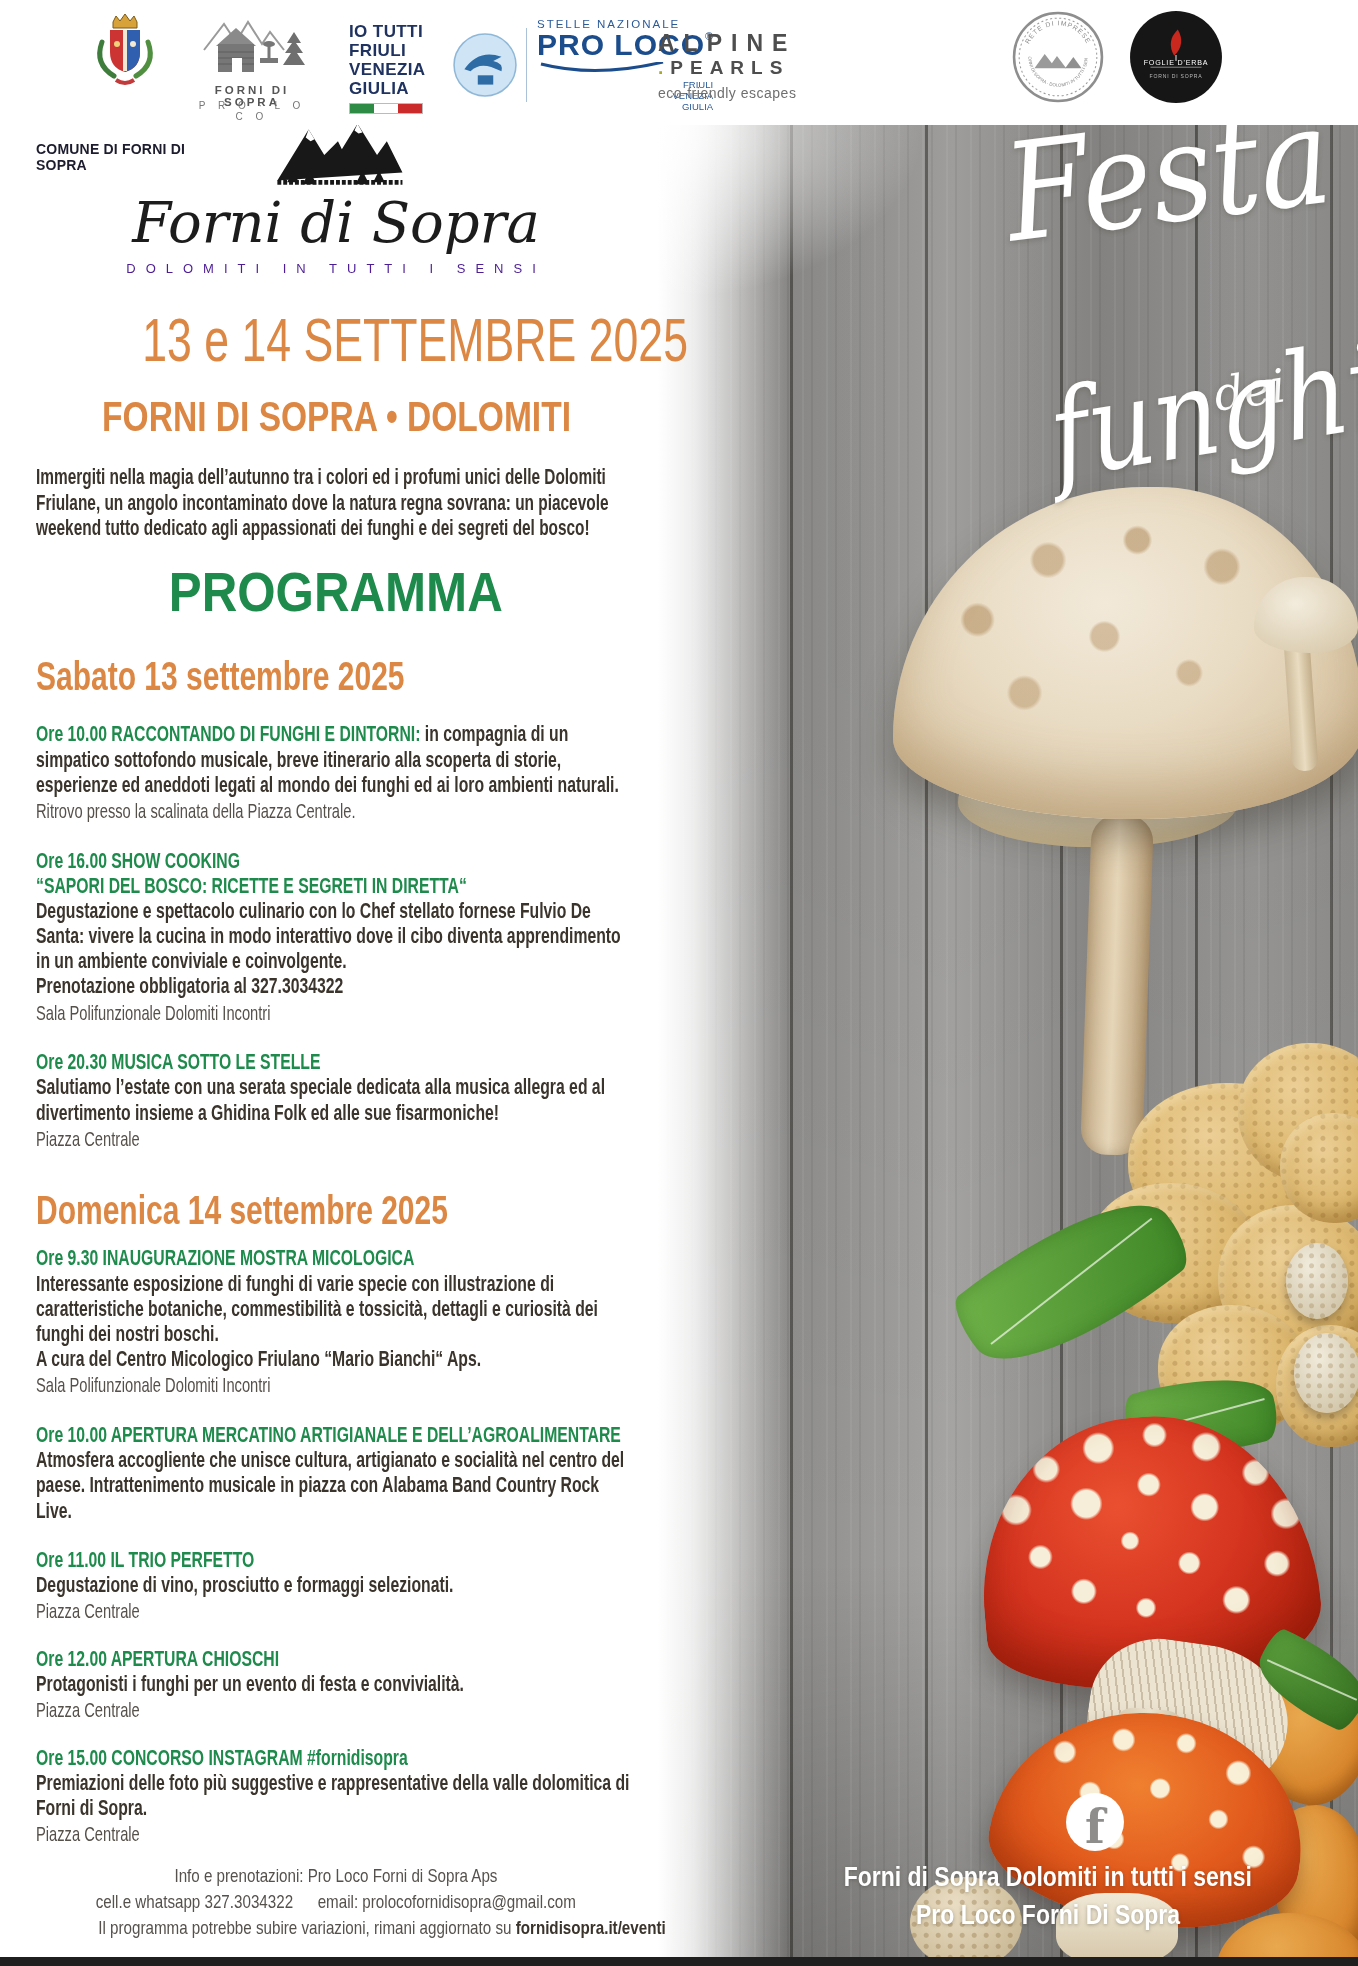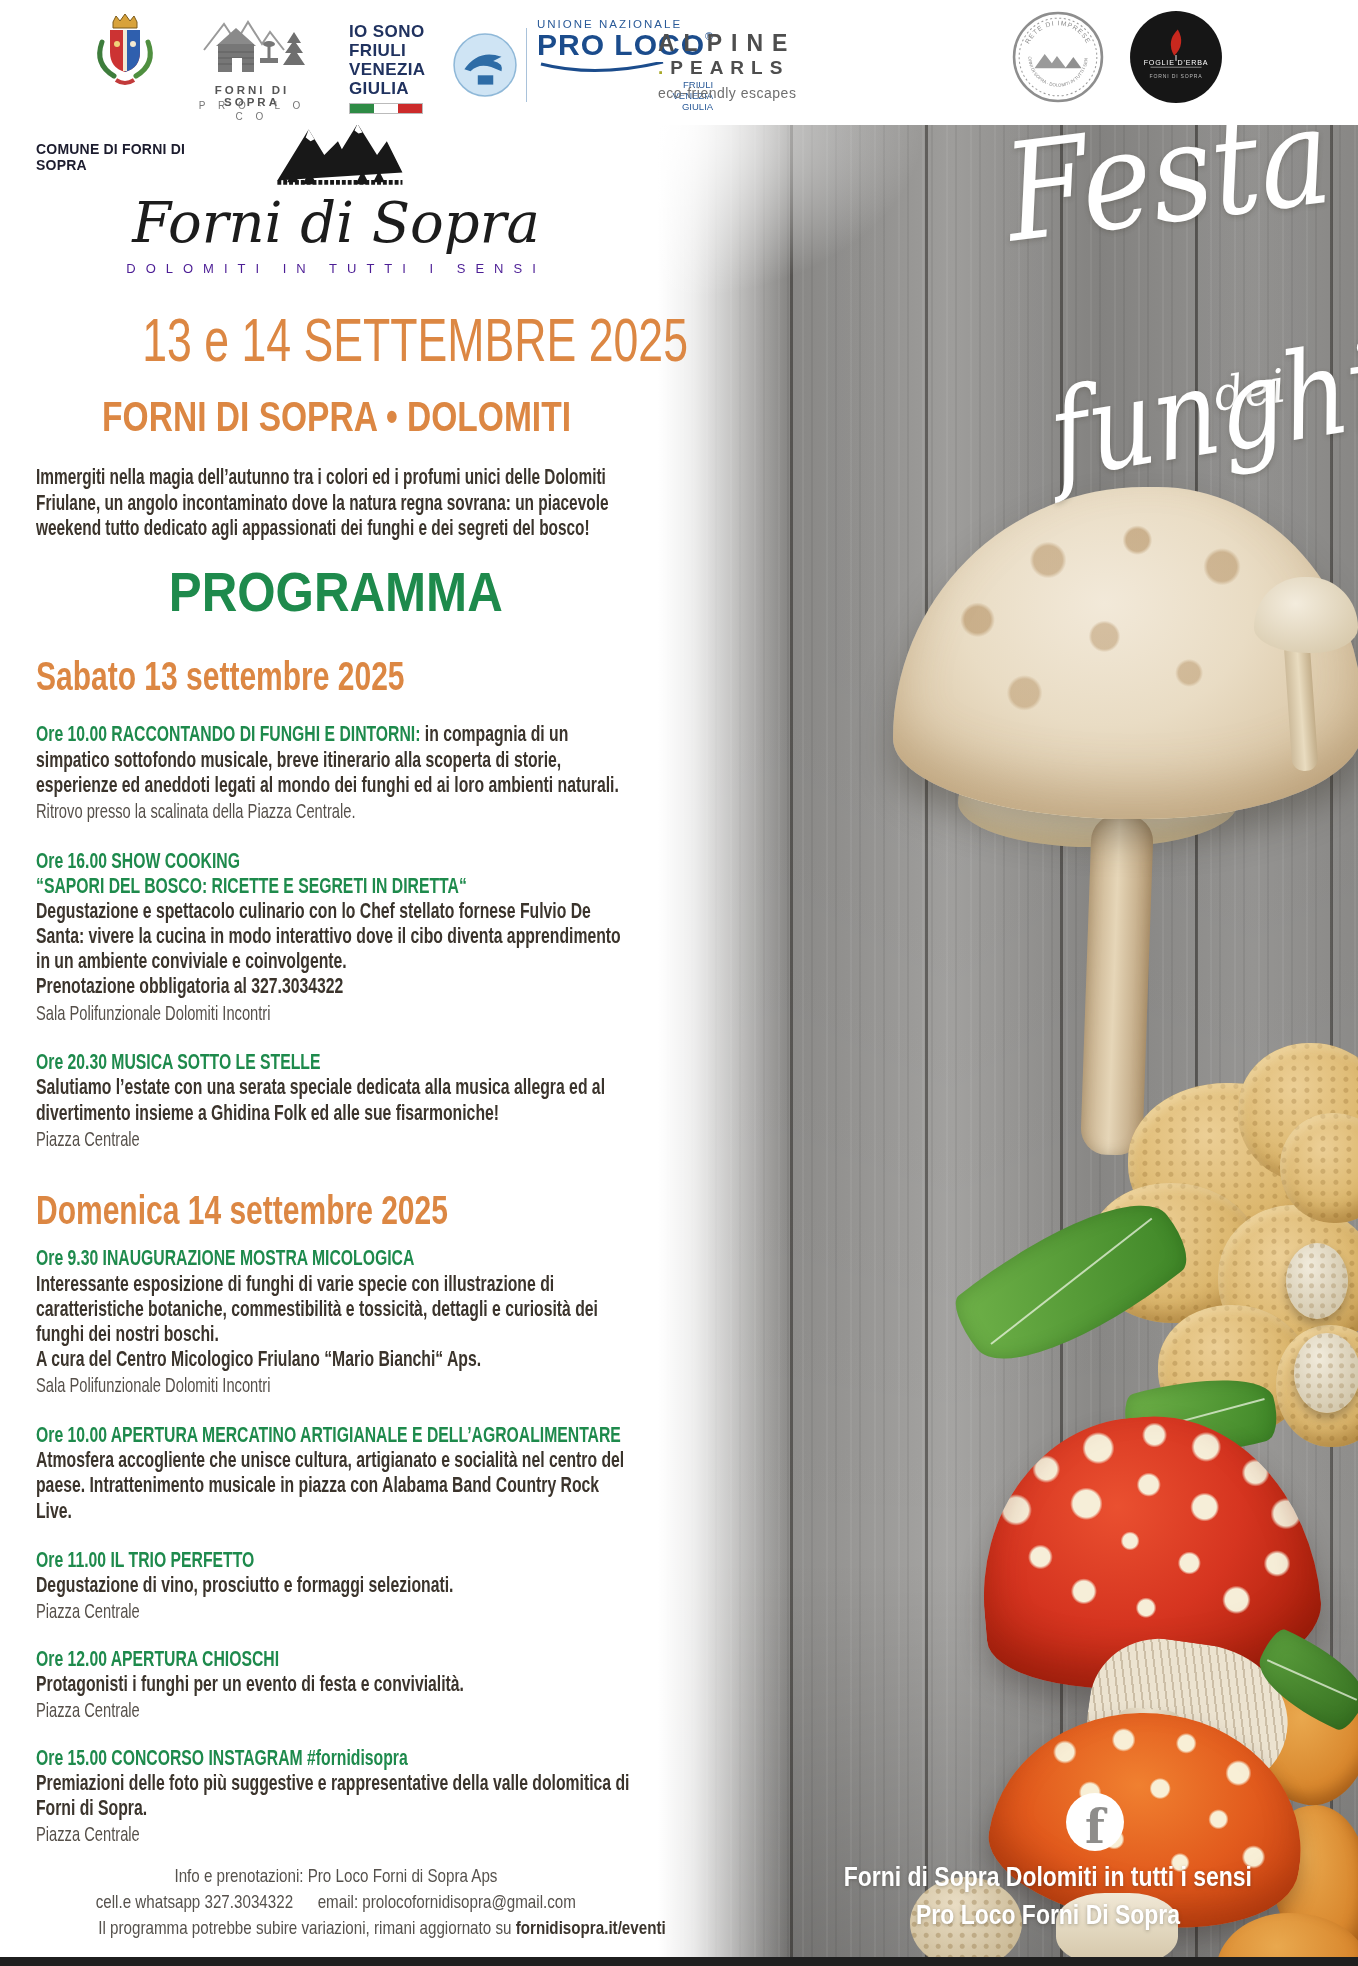--- a/index.html
+++ b/index.html
@@ -229,41 +229,41 @@
       <rect x="36" y="42" width="10" height="14" fill="#fff"></rect>
       <ellipse cx="73" cy="28" rx="6" ry="3" fill="#777"></ellipse>
       <path d="M73 28 v14" stroke="#777" stroke-width="3"></path>
       <rect x="64" y="42" width="18" height="5" fill="#777"></rect>
       <path d="M98 16 l7 11 h-5 l7 10 h-6 l8 12 h-22 l8 -12 h-6 l7 -10 h-5 z" fill="#6f6f6f"></path>
     </svg>
     <div class="house-text1">FORNI DI SOPRA</div>
     <div class="house-text2">P R O · L O C O</div>
 
     <div class="iosono">
-      <div>IO SONO</div>
+      <div>IO TUTTI</div>
       <div>FRIULI</div>
       <div>VENEZIA</div>
       <div>GIULIA</div>
       <div class="flagbar">
         <div style="background:#2e8b45;"></div>
           <div style="background:#ffffff;"></div>
           <div style="background:#cc2b2b;"></div>
       </div>
     </div>
 
     <div class="unpli">
       <svg width="66" height="66" viewBox="0 0 64 64">
         <circle cx="32" cy="32" r="30" fill="#cfe4f4"></circle>
         <circle cx="32" cy="32" r="30" fill="none" stroke="#8fb8d8" stroke-width="1.5"></circle>
         <path d="M12 36 q14 -20 36 -12 l-8 4 q10 2 8 10 l-10 -4 q-12 -4 -20 4 z" fill="#2e6ca6"></path>
         <rect x="25" y="42" width="15" height="9" fill="#2e6ca6"></rect>
       </svg>
       <div class="unpli-div"></div>
       <div>
-        <div class="unpli-top">UNIONE NAZIONALE</div>
+        <div class="unpli-top">STELLE NAZIONALE</div>
         <div>
           <span class="unpli-main">PRO LOCO</span><span class="unpli-reg">®</span>
         </div>
         <svg width="130" height="12" viewBox="0 0 130 12">
           <path d="M4 2 q55 14 122 -2" stroke="#1b4c8c" fill="none" stroke-width="3"></path>
         </svg>
         <div class="unpli-region">
           <div>FRIULI</div>
           <div>VENEZIA</div>
           <div>GIULIA</div>

